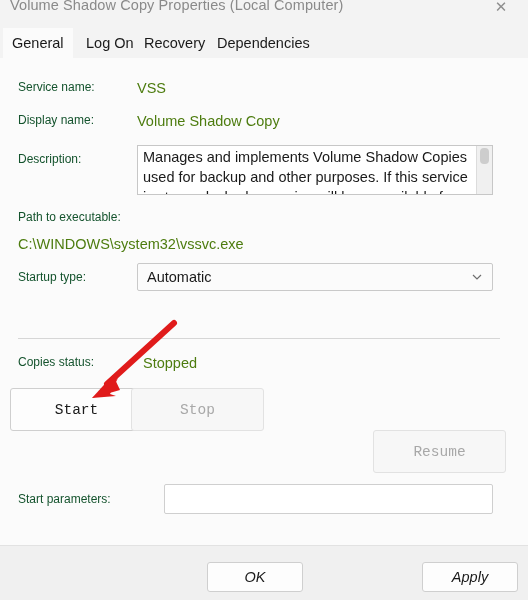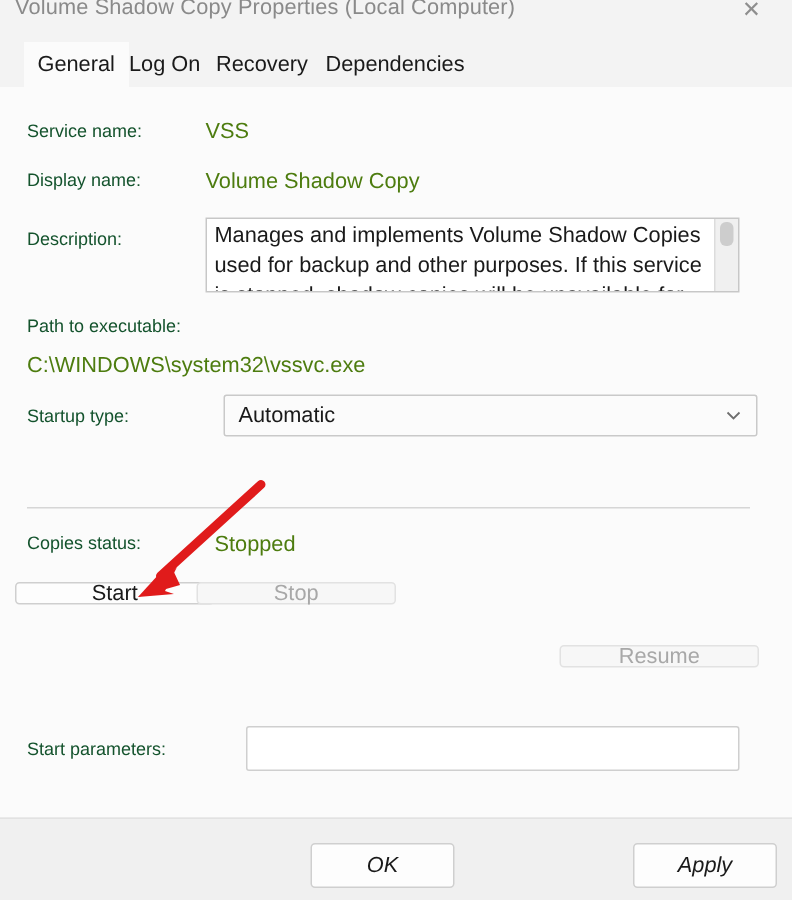--- a/index.html
+++ b/index.html
@@ -119,21 +119,20 @@
   
   #startup-combo {
     position: absolute;
     left: 137px; top: 205px;
     width: 356px; height: 28px;
     background: #fbfbfb;
     border: 1px solid #c9c9c9;
     border-radius: 2px;
     display: flex;
     align-items: center;
-    margin-left: 12px;
   }
   #startup-value {
     position: absolute;
     left: 9px;
     font-size: 14.5px;
     color: #1a1a1a;
   }
   #startup-chevron {
     position: absolute;
     right: 10px;
@@ -147,27 +146,28 @@
     position: absolute;
     left: 18px; top: 280px;
     width: 482px; height: 1px;
     background: #d6d6d6;
   }
 
   
   .svc-btn {
     position: absolute;
     top: 330px;
-    height: 15px;
+    height: 43px;
     background: #fdfdfd;
     border: 1px solid #cfcfcf;
     border-radius: 3px;
     display: flex; align-items: center; justify-content: center;
     font-size: 14.5px;
     color: #1a1a1a;
+    font-family: Liberation Mono, monospace;
   }
   .svc-btn.disabled {
     background: #f7f7f7;
     border-color: #e2e2e2;
     color: #a8a8a8;
   }
 
   
   #help-text {
     position: absolute;
@@ -221,21 +221,21 @@
 <body>
 
 <div id="dialog">
 
   <div id="titlebar">
     <div id="title-text">Volume Shadow Copy Properties (Local Computer)</div>
     <div id="close-btn">✕</div>
   </div>
 
   <div id="tabstrip">
-    <div class="tab active" style="left:16px;">General</div>
+    <div class="tab active" style="left:3px;">General</div>
     <div class="tab" style="left:77px;">Log On</div>
     <div class="tab" style="left:208px;">Dependencies</div>
     <div class="tab" style="left:135px;">Recovery</div>
   </div>
 
   <div id="content">
 
     <div class="field-label" style="left:18px; top:22px;">Service name:</div>
     <div class="field-value" style="left:137px; top:22px;">VSS</div>
 

